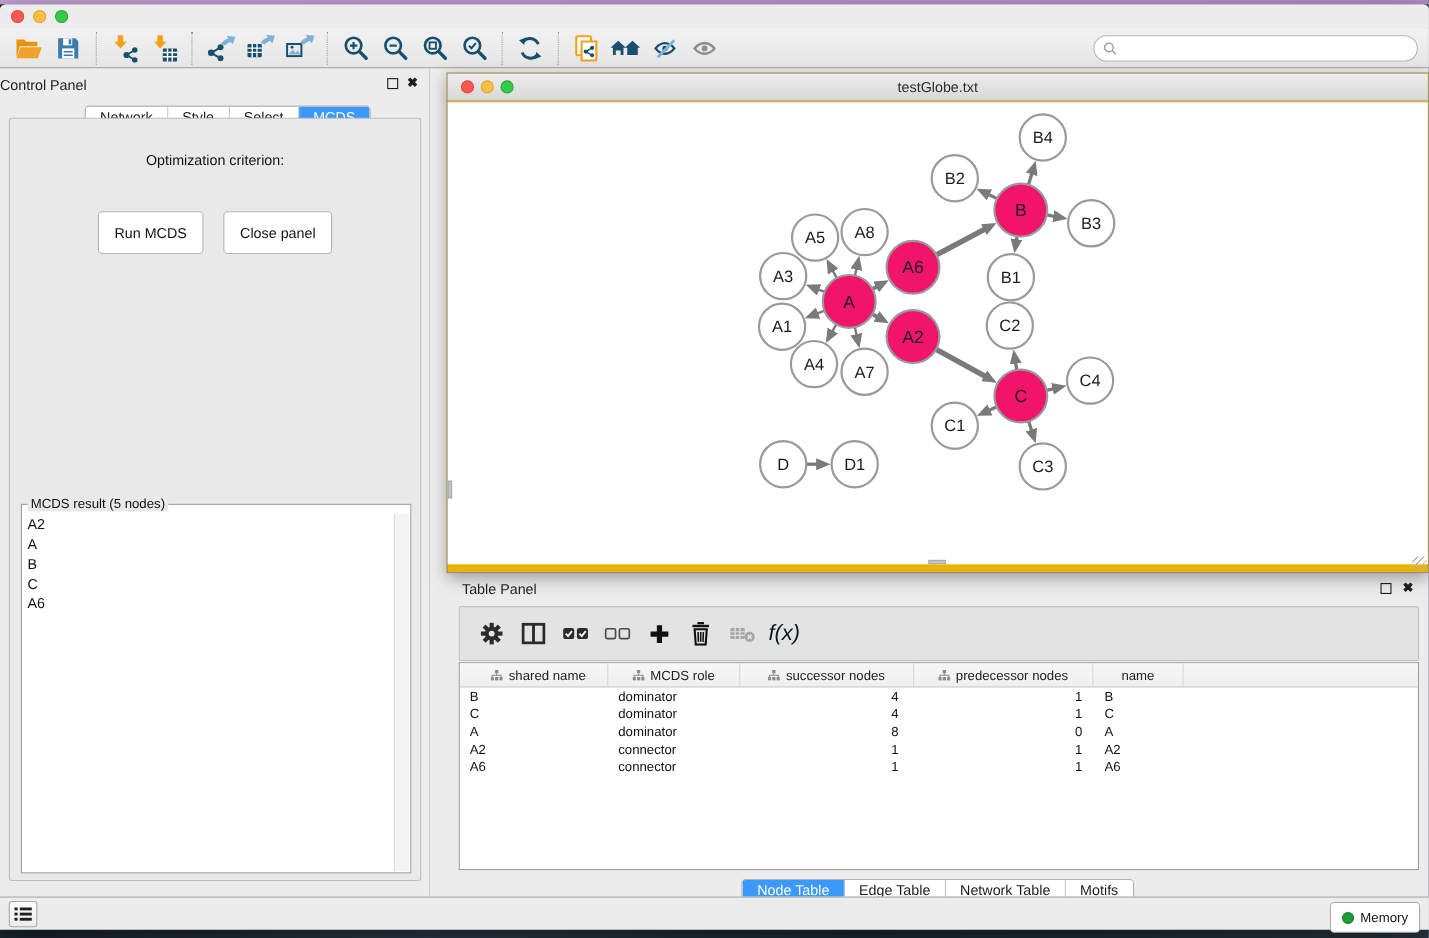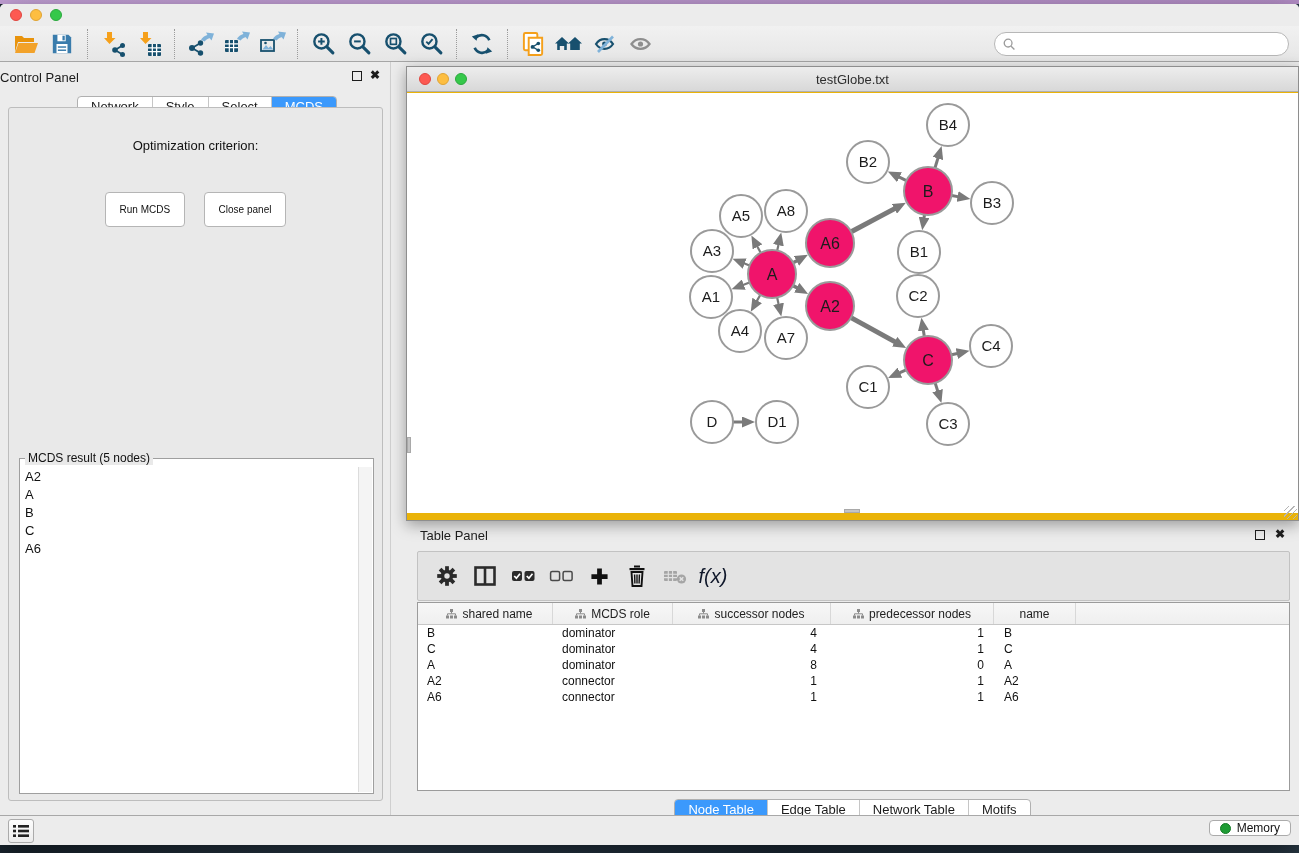--- a/index.html
+++ b/index.html
@@ -40,21 +40,21 @@
   .seg > div.active { background:#3b99fc; color:#fff; }
   .cp-tabs { position:absolute; left:77px; top:34px; }
 
   .cp-box { position:absolute; left:8px; top:45px; width:375px; height:694px; border:1px solid #bdbdbd; background:#e9e9e9; border-radius:3px; }
   .opt-label { position:absolute; top:30px; width:100%; text-align:center; font-size:13px; color:#111; }
   .criterion-select { position:absolute; left:34px; top:50px; width:313px; height:23px; background:#fff; border:1px solid #b3b3b3; border-radius:4px; font-size:13px; color:#111; display:flex; align-items:center; padding-left:8px; }
   .sel-stepper { position:absolute; right:1px; top:1px; width:19px; height:19px; background:linear-gradient(#6aadf9,#2e7ef0); border-radius:3px; }
   .sel-stepper .up { position:absolute; left:5.5px; top:3px; width:0; height:0; border-left:4px solid transparent; border-right:4px solid transparent; border-bottom:5px solid #fff; }
   .sel-stepper .dn { position:absolute; left:5.5px; bottom:3px; width:0; height:0; border-left:4px solid transparent; border-right:4px solid transparent; border-top:5px solid #fff; }
   .cp-buttons { position:absolute; top:84px; width:100%; text-align:center; }
-  .btn { display:inline-block; background:#fff; border:1px solid #b5b5b5; border-radius:4px; font-size:10px; color:#111; padding:11px 14px; margin:0 7px; }
+  .btn { display:inline-block; background:#fff; border:1px solid #b5b5b5; border-radius:4px; font-size:13px; color:#111; padding:11px 14px; margin:0 7px; }
 
   .mcds-fieldset { position:absolute; left:10px; top:350px; width:355px; height:336px; border:1px solid #9f9f9f; background:#fff; }
   .mcds-legend { position:absolute; left:5px; top:-8px; background:#e9e9e9; font-size:12px; color:#111; padding:0 3px; }
   .mcds-list { position:absolute; left:1px; top:8px; right:15px; bottom:1px; overflow:hidden; }
   .result-item { font-size:13px; color:#111; padding:1.5px 0 1.5px 4px; }
   .mcds-scroll { position:absolute; right:1px; top:8px; width:14px; bottom:1px; background:#f4f4f4; border-left:1px solid #dcdcdc; }
 
   
   .net-window { position:absolute; left:406px; top:4px; width:893px; height:455px; background:#eab308; border:1px solid #8e8e8e; box-shadow:0 4px 14px rgba(0,0,0,.35); }
   .net-titlebar { position:absolute; left:0; top:0; width:100%; height:25px; background:linear-gradient(#ededed,#d8d8d8); border-bottom:1px solid #b0b0b0; }
@@ -83,21 +83,21 @@
   .c0 { width:135px; padding-left:9px; }
   .c1 { width:120px; padding-left:9px; }
   .c2 { width:158px; text-align:right; padding-right:14px; }
   .c3 { width:163px; text-align:right; padding-right:10px; }
   .c4 { width:82px; padding-left:10px; }
   .tp-tabs { position:absolute; left:0; top:276px; width:100%; display:flex; justify-content:center; }
 
   
   .statusbar { position:absolute; left:0; top:811px; width:100%; height:30px; background:#ececec; border-top:1px solid #a8a8a8; }
   .list-btn { position:absolute; left:8px; top:3px; width:26px; height:24px; background:linear-gradient(#fdfdfd,#ececec); border:1px solid #ababab; border-radius:3px; display:flex; align-items:center; justify-content:center; }
-  .memory-btn { position:absolute; right:8px; top:4px; height:16px; background:#fff; border:1px solid #ababab; border-radius:4px; display:flex; align-items:center; gap:6px; padding:0 10px; font-size:12px; color:#111; }
+  .memory-btn { position:absolute; right:8px; top:4px; height:28px; background:#fff; border:1px solid #ababab; border-radius:4px; display:flex; align-items:center; gap:6px; padding:0 10px; font-size:12px; color:#111; }
   .memory-dot { width:11px; height:11px; border-radius:50%; background:#1f9c35; border:1px solid #157c27; }
 </style>
 </head>
 <body>
 
 <div class="desktop">
   <div class="desktop-top-strip"></div>
 
   <div class="app-window">
 

